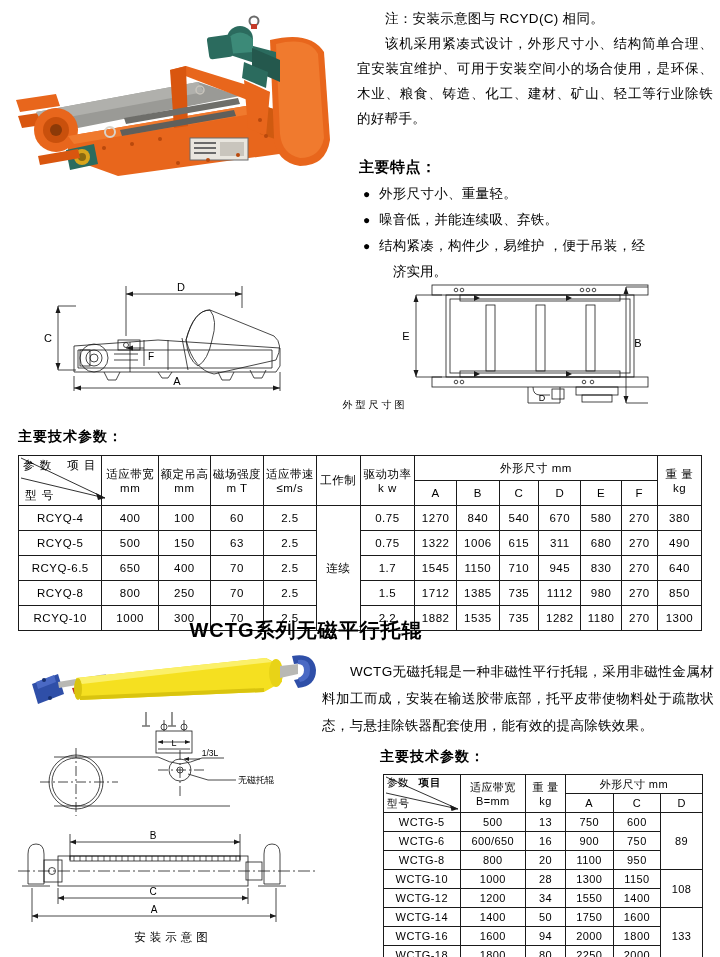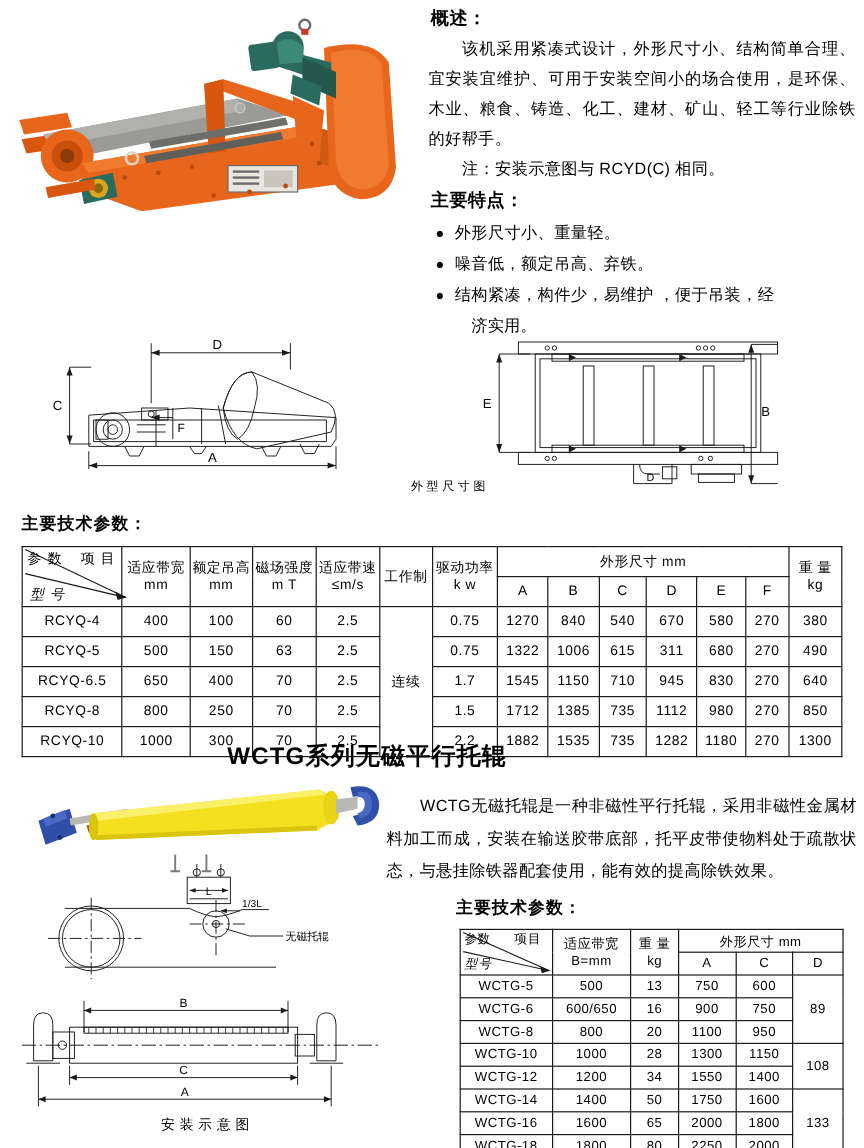--- a/index.html
+++ b/index.html
@@ -84,21 +84,21 @@
   }
   #main-table .corner {
     position: relative;
     padding: 0;
     height: 44px;
     width: 88px;
   }
   .corner-inner { position: relative; width: 100%; height: 100%; }
   .corner-svg { position: absolute; left:0; top:0; }
   .corner-t { position: absolute; right: 5px; top: 2px; font-size: 11.5px; letter-spacing:1px;}
-  .corner-b { position: absolute; left: 6px; bottom: 2px; font-size: 11.5px; letter-spacing:1px;font-style:italic;}
+  .corner-b { position: absolute; left: 6px; bottom: 2px; font-size: 11.5px; letter-spacing:1px;}
   .u2 { display:block; line-height: 14px; }
 
   
   #wctg-title {
     left: 0; top: 617px; width: 612px;
     text-align: center;
     font-size: 20px;
     font-weight: bold;
     letter-spacing: 1px;
   }
@@ -128,21 +128,21 @@
   }
   #wctg-table td {
     border: 1px solid #1a1a1a;
     text-align: center;
     vertical-align: middle;
     height: 18px;
     padding: 0;
     letter-spacing: 0.4px;
   }
   #wctg-table .corner { height: 36px; width: 76px; padding: 0; position: relative; }
-  #wctg-table .corner-t { right: 8px; top: 1px; font-size: 10.5px;}
+  #wctg-table .corner-t { right: 18px; top: 1px; font-size: 10.5px; font-weight: bold;}
   #wctg-table .corner-b { left: 3px; bottom: 1px; font-size: 10.5px;}
 </style>
 </head>
 <body>
 
 <div class="abs" id="product-photo">
   <svg class="photo-svg" width="348" height="168" viewBox="0 0 348 168">
     <rect x="0" y="0" width="348" height="168" fill="#ffffff"></rect>
 
     <path d="M8 92 L48 86 L52 98 L12 104 Z" fill="#e8661c"></path>
@@ -207,35 +207,34 @@
         <circle cx="170" cy="155" r="2"></circle>
       <circle cx="200" cy="152" r="2"></circle>
         <circle cx="230" cy="147" r="2"></circle>
     </g>
 
     <path d="M30 148 L70 141 L72 150 L32 157 Z" fill="#d9560f"></path>
   </svg>
 </div>
 
 <div class="abs" id="overview-block">
-  <div class="sec-head">概述：</div>
+  <p class="para indent">注：安装示意图与 RCYD(C) 相同。</p>
   <p class="para indent">该机采用紧凑式设计，外形尺寸小、结构简单合理、宜安装宜维护、可用于安装空间小的场合使用，是环保、木业、粮食、铸造、化工、建材、矿山、轻工等行业除铁的好帮手。</p>
-  <p class="para indent">注：安装示意图与 RCYD(C) 相同。</p>
 </div>
 
 <div class="abs" id="features-block">
   <div class="sec-head">主要特点：</div>
   <ul class="feat-list">
     <li class="feat-item">
       <span class="bullet">●</span>
       <span>外形尺寸小、重量轻。</span>
     </li>
     <li class="feat-item">
       <span class="bullet">●</span>
-      <span>噪音低，额定吊高、弃铁。</span>
+      <span>噪音低，并能连续吸、弃铁。</span>
     </li>
     <li class="feat-item">
       <span class="bullet">●</span>
       <span>结构紧凑，构件少，易维护 ，便于吊装，经</span>
     </li>
   </ul>
   <div class="feat-cont">济实用。</div>
 </div>
 
 <div class="abs" id="drawing-left">
@@ -751,21 +750,21 @@
       <td>WCTG-14</td>
       <td>1400</td>
       <td>50</td>
       <td>1750</td>
       <td>1600</td>
       <td rowspan="3">133</td>
     </tr>
     <tr>
       <td>WCTG-16</td>
       <td>1600</td>
-      <td>65</td>
+      <td>94</td>
       <td>2000</td>
       <td>1800</td>
     </tr>
     <tr>
       <td>WCTG-18</td>
       <td>1800</td>
       <td>80</td>
       <td>2250</td>
       <td>2000</td>
     </tr>

